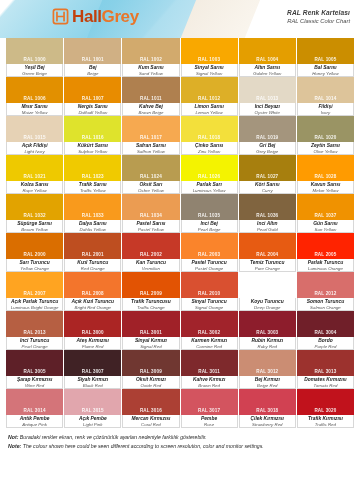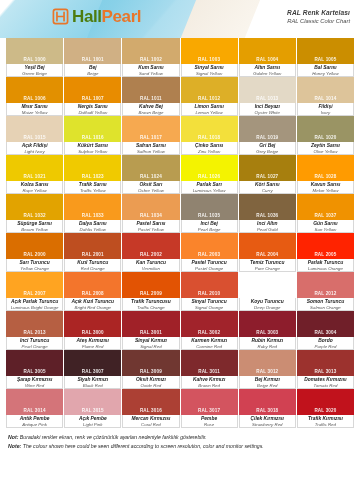--- a/index.html
+++ b/index.html
@@ -68,21 +68,21 @@
   .logo-mark {
     width: 17px; height: 17px;
     position: relative;
   }
   .logo-text {
     font-size: 17px;
     font-weight: bold;
     letter-spacing: -0.4px;
     line-height: 1;
   }
-  .logo-text .p1 { color: #4d7c0f; }
+  .logo-text .p1 { color: #c2410c; }
   .logo-text .p2 { color: #e8762a; }
   .hdr-right {
     position: absolute;
     right: 10px; top: 9px;
     text-align: right;
     z-index: 5;
   }
   .hdr-title {
     font-size: 6.6px;
     font-weight: bold;
@@ -182,21 +182,21 @@
     <div class="hdr-shape-d"></div>
 
     <div class="logo-wrap">
       <span class="logo-mark">
         <svg width="17" height="17" viewBox="0 0 24 24">
           <rect x="2" y="2" width="20" height="20" rx="3" fill="none" stroke="#e8762a" stroke-width="2.4"></rect>
           <path d="M7 6 L7 18 M17 6 L17 18 M7 12 L17 12" stroke="#e8762a" stroke-width="2.4" fill="none" stroke-linecap="round"></path>
         </svg>
       </span>
       <span class="logo-text">
-        <span class="p1">Hall</span><span class="p2">Pearl</span>
+        <span class="p1">Hall</span><span class="p2">Grey</span>
       </span>
     </div>
 
     <div class="hdr-right">
       <div class="hdr-title">RAL Renk Kartelası</div>
       <div class="hdr-sub">RAL Classic Color Chart</div>
     </div>
   </div>
 
   <div class="grid" id="color-grid">

